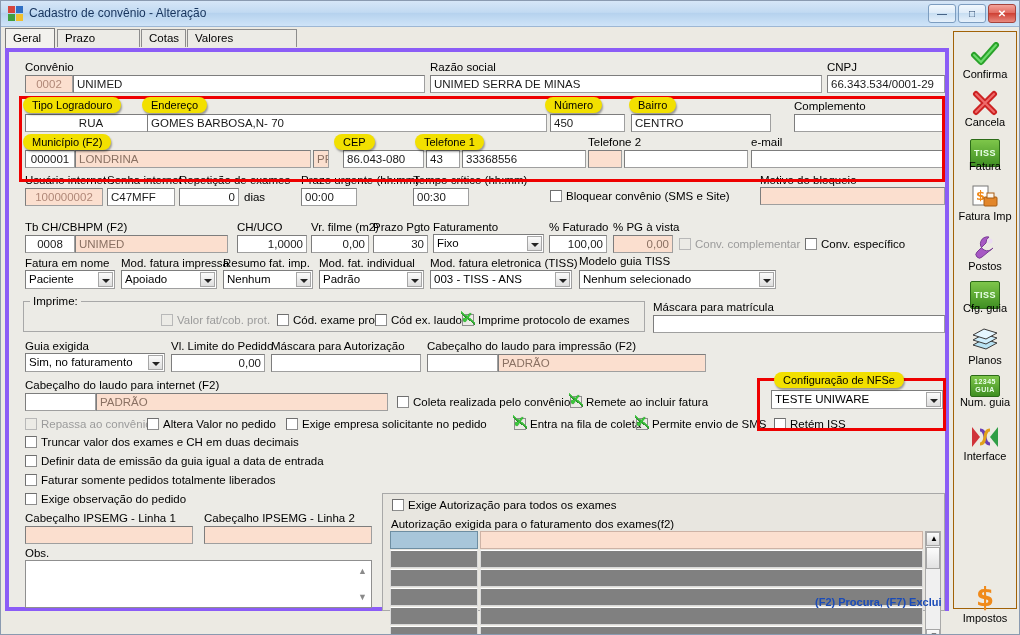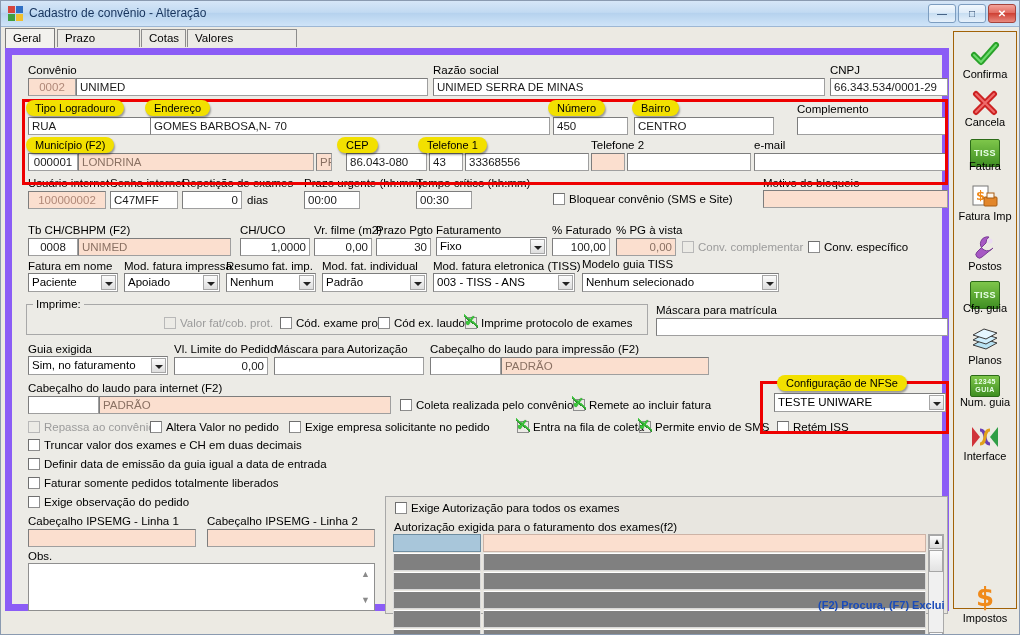--- a/index.html
+++ b/index.html
@@ -33,21 +33,21 @@
   
   #tabs{position:absolute;left:2px;top:27px;height:20px;}
   .tab{position:absolute;top:1px;height:18px;line-height:17px;padding:0 7px;
      border:1px solid #8c8c8c;border-bottom:none;background:#ecebe6;font-size:11.5px;
      box-sizing:border-box;}
   .tab.active{top:0;height:20px;line-height:18px;background:#f3f2ee;border-color:#7a7a7a;
      font-weight:normal;}
 
   
   #panel{position:absolute;left:4px;top:47px;width:944px;height:563px;
-     background:#ecebe6;border:7px solid #8b5cf6;box-sizing:border-box;}
+     background:#ecebe6;border:4px solid #8b5cf6;box-sizing:border-box;}
 
   .lbl{position:absolute;font-size:11.5px;color:#000;white-space:nowrap;line-height:12px;}
   .fld{position:absolute;box-sizing:border-box;background:#fff;border:1px solid #9f9f9f;
        border-top-color:#7d7d7d;border-left-color:#7d7d7d;height:18px;line-height:16px;
        font-size:11.5px;padding:0 3px;color:#1a1a1a;white-space:nowrap;overflow:hidden;
        font-family:"Liberation Sans",sans-serif;}
   .fld.ro{background:#fbdfcf;color:#b08878;}
   .fld.pink{background:#fbdfcf;color:#8a7163;}
   .fld.num{text-align:right;}
   .fld.empty-pink{background:#fbdfcf;}
@@ -150,21 +150,21 @@
     <div class="lbl" style="left:16px;top:9px;">Convênio</div>
     <div class="fld ro num" style="left:16px;top:23px;width:48px;text-align:center;">0002</div>
     <div class="fld" style="left:64px;top:23px;width:352px;">UNIMED</div>
 
     <div class="lbl" style="left:421px;top:9px;">Razão social</div>
     <div class="fld" style="left:421px;top:23px;width:392px;">UNIMED SERRA DE  MINAS</div>
 
     <div class="lbl" style="left:818px;top:9px;">CNPJ</div>
     <div class="fld" style="left:818px;top:23px;width:118px;">66.343.534/0001-29</div>
 
-    <div class="fld" style="left:16px;top:62px;width:132px;">RUA</div>
+    <div class="fld" style="left:16px;top:62px;width:132px;text-align:center;">RUA</div>
     <div class="fld" style="left:138px;top:62px;width:400px;">GOMES BARBOSA,N- 70</div>
     <div class="fld" style="left:541px;top:62px;width:75px;">450</div>
     <div class="fld" style="left:622px;top:62px;width:140px;">CENTRO</div>
     <div class="lbl" style="left:785px;top:48px;">Complemento</div>
     <div class="fld" style="left:785px;top:62px;width:151px;"></div>
 
     <div class="fld" style="left:16px;top:98px;width:50px;text-align:center;">000001</div>
     <div class="fld pink" style="left:66px;top:98px;width:236px;">LONDRINA</div>
     <div class="fld pink" style="left:304px;top:98px;width:16px;text-align:center;">PR</div>
     <div class="fld" style="left:334px;top:98px;width:81px;">86.043-080</div>

